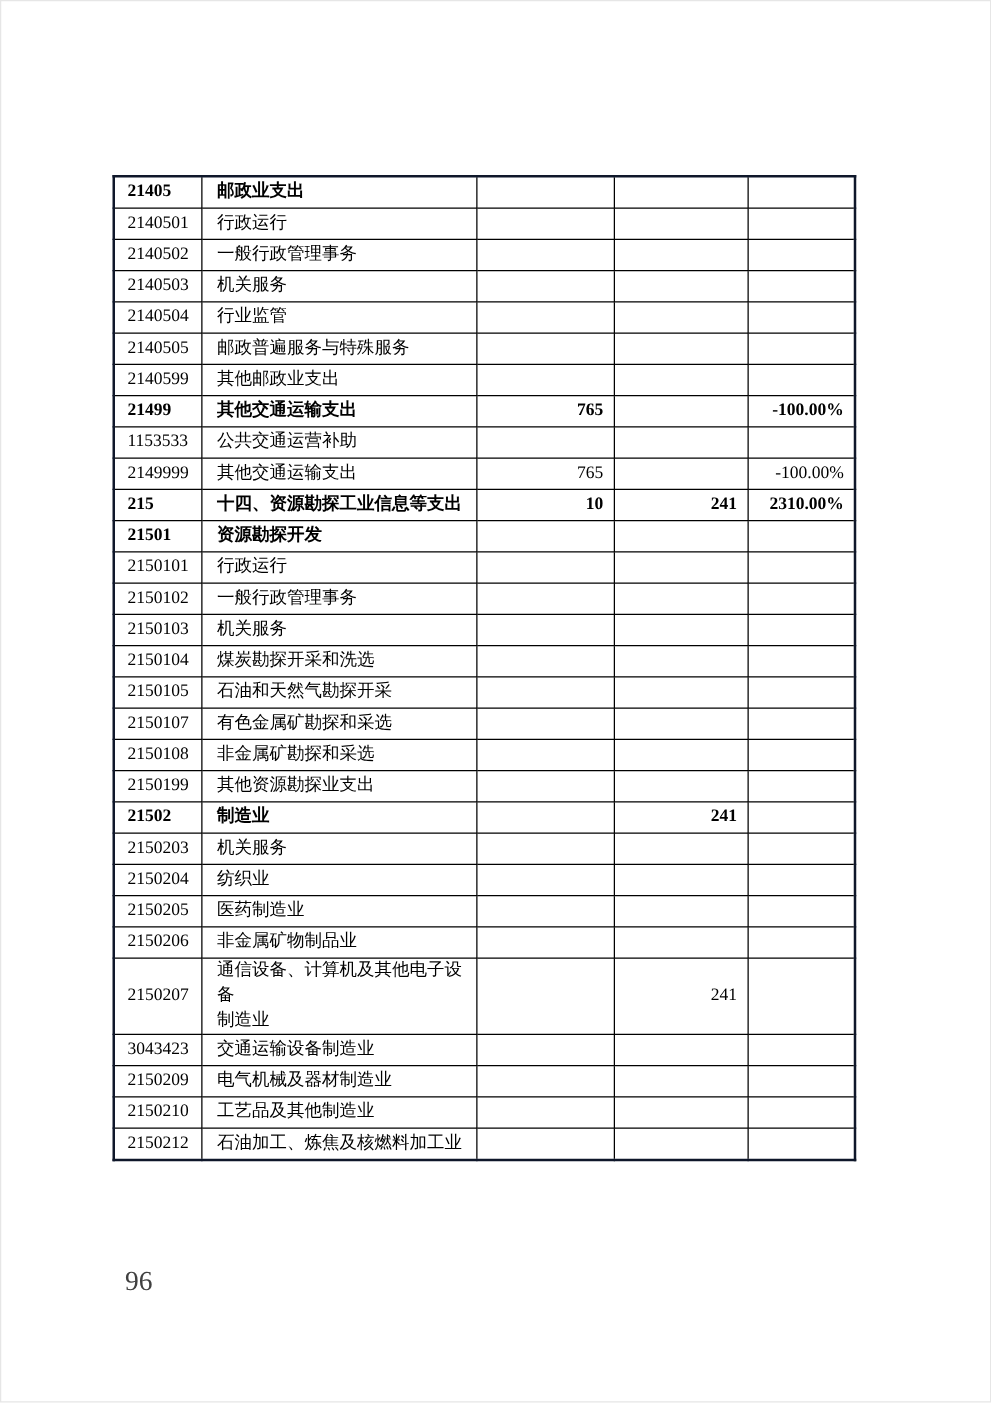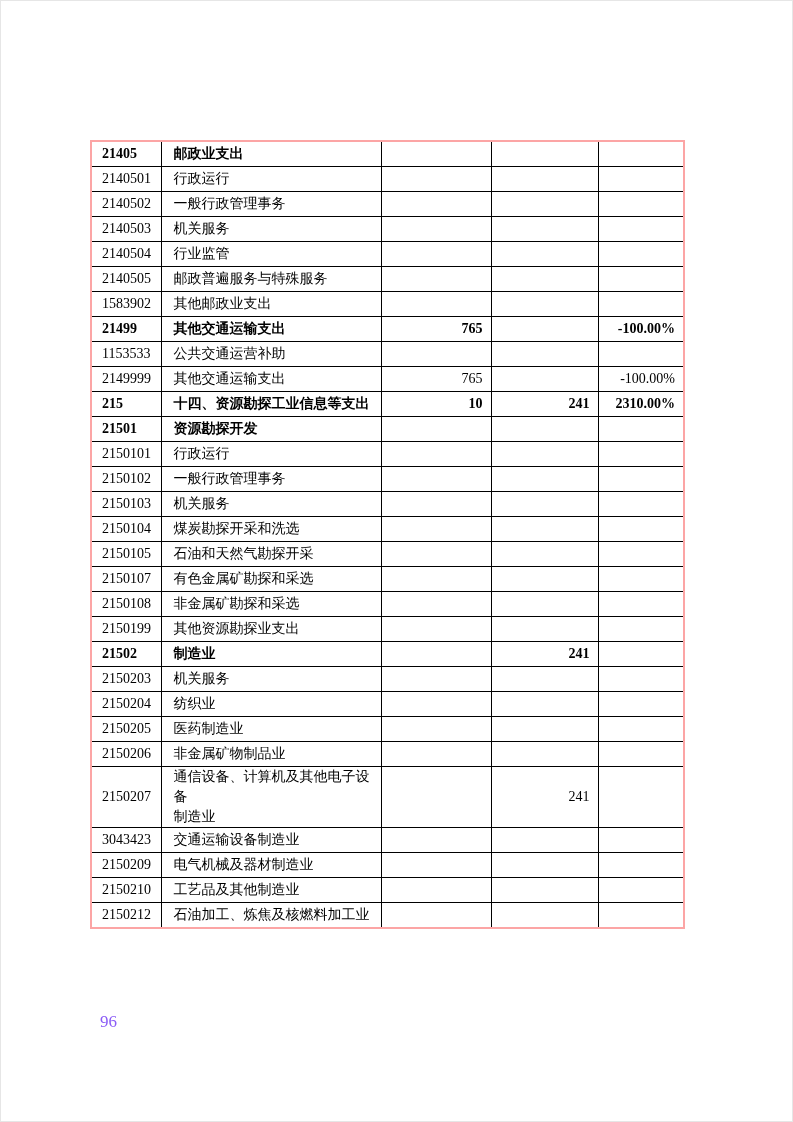--- a/index.html
+++ b/index.html
@@ -16,21 +16,21 @@
     box-shadow: inset 0 0 0 1px #e6e6e6;
     overflow: hidden;
   }
   .budget-table {
     position: absolute;
     left: 90px;
     top: 140px;
     width: 593px;
     border-collapse: collapse;
     table-layout: fixed;
-    border: 2px solid #fca5a5;
+    border: 2px solid #0f172a;
     padding-left: 40px;
   }
   .budget-table td {
     border: 1px solid #000000;
     height: 24px;
     padding: 0;
     vertical-align: middle;
     font-size: 14px;
     line-height: 20px;
     overflow: hidden;
@@ -49,22 +49,22 @@
     padding-right: 8px;
     padding-left: 2px;
   }
   .budget-table tr.bold td {
     font-weight: bold;
   }
   .page-number {
     position: absolute;
     left: 100px;
     top: 1012px;
-    font-size: 17px;
-    color: #8b5cf6;
+    font-size: 22px;
+    color: #404040;
   }
 </style>
 </head>
 <body>
 
 <div class="page">
 
   <table class="budget-table">
     <colgroup>
       <col style="width:70px">
@@ -110,21 +110,21 @@
     <td class="c-num"></td>
   </tr>
         <tr>
     <td class="c-code">2140505</td>
     <td class="c-name">邮政普遍服务与特殊服务</td>
     <td class="c-num"></td>
     <td class="c-num"></td>
     <td class="c-num"></td>
   </tr>
         <tr>
-    <td class="c-code">1583902</td>
+    <td class="c-code">2140599</td>
     <td class="c-name">其他邮政业支出</td>
     <td class="c-num"></td>
     <td class="c-num"></td>
     <td class="c-num"></td>
   </tr>
         <tr class="bold">
     <td class="c-code">21499</td>
     <td class="c-name">其他交通运输支出</td>
     <td class="c-num">765</td>
     <td class="c-num"></td>

